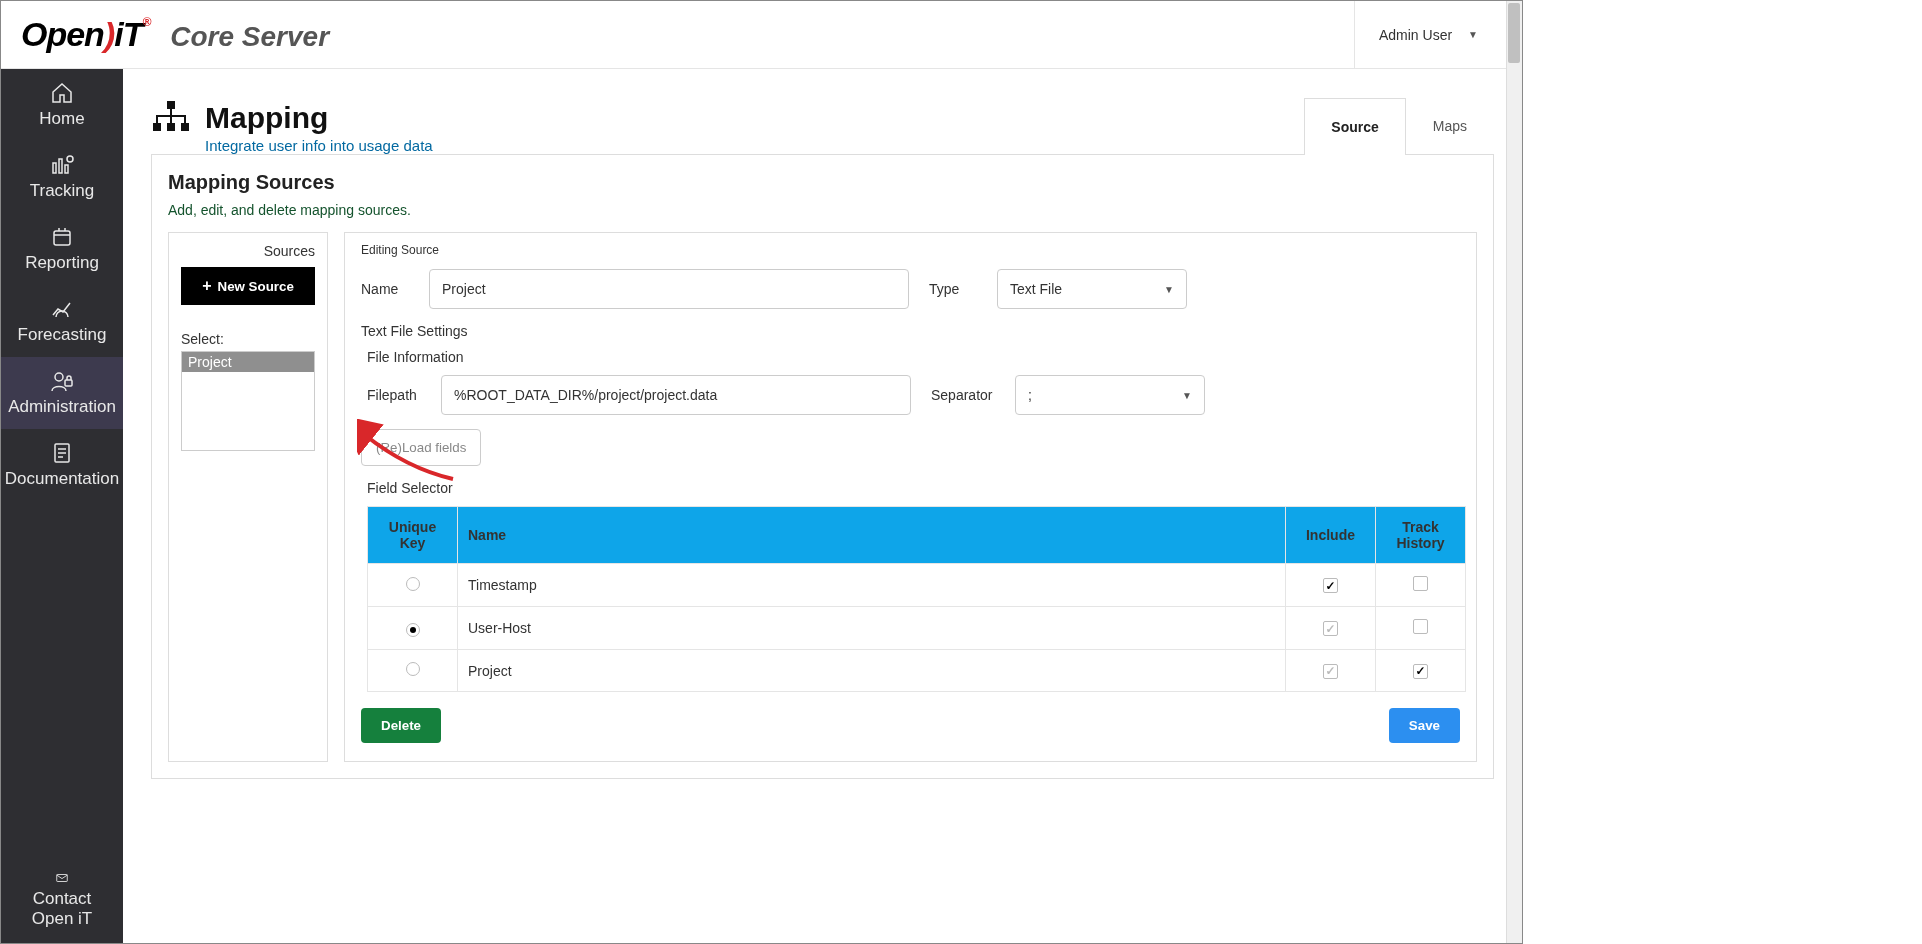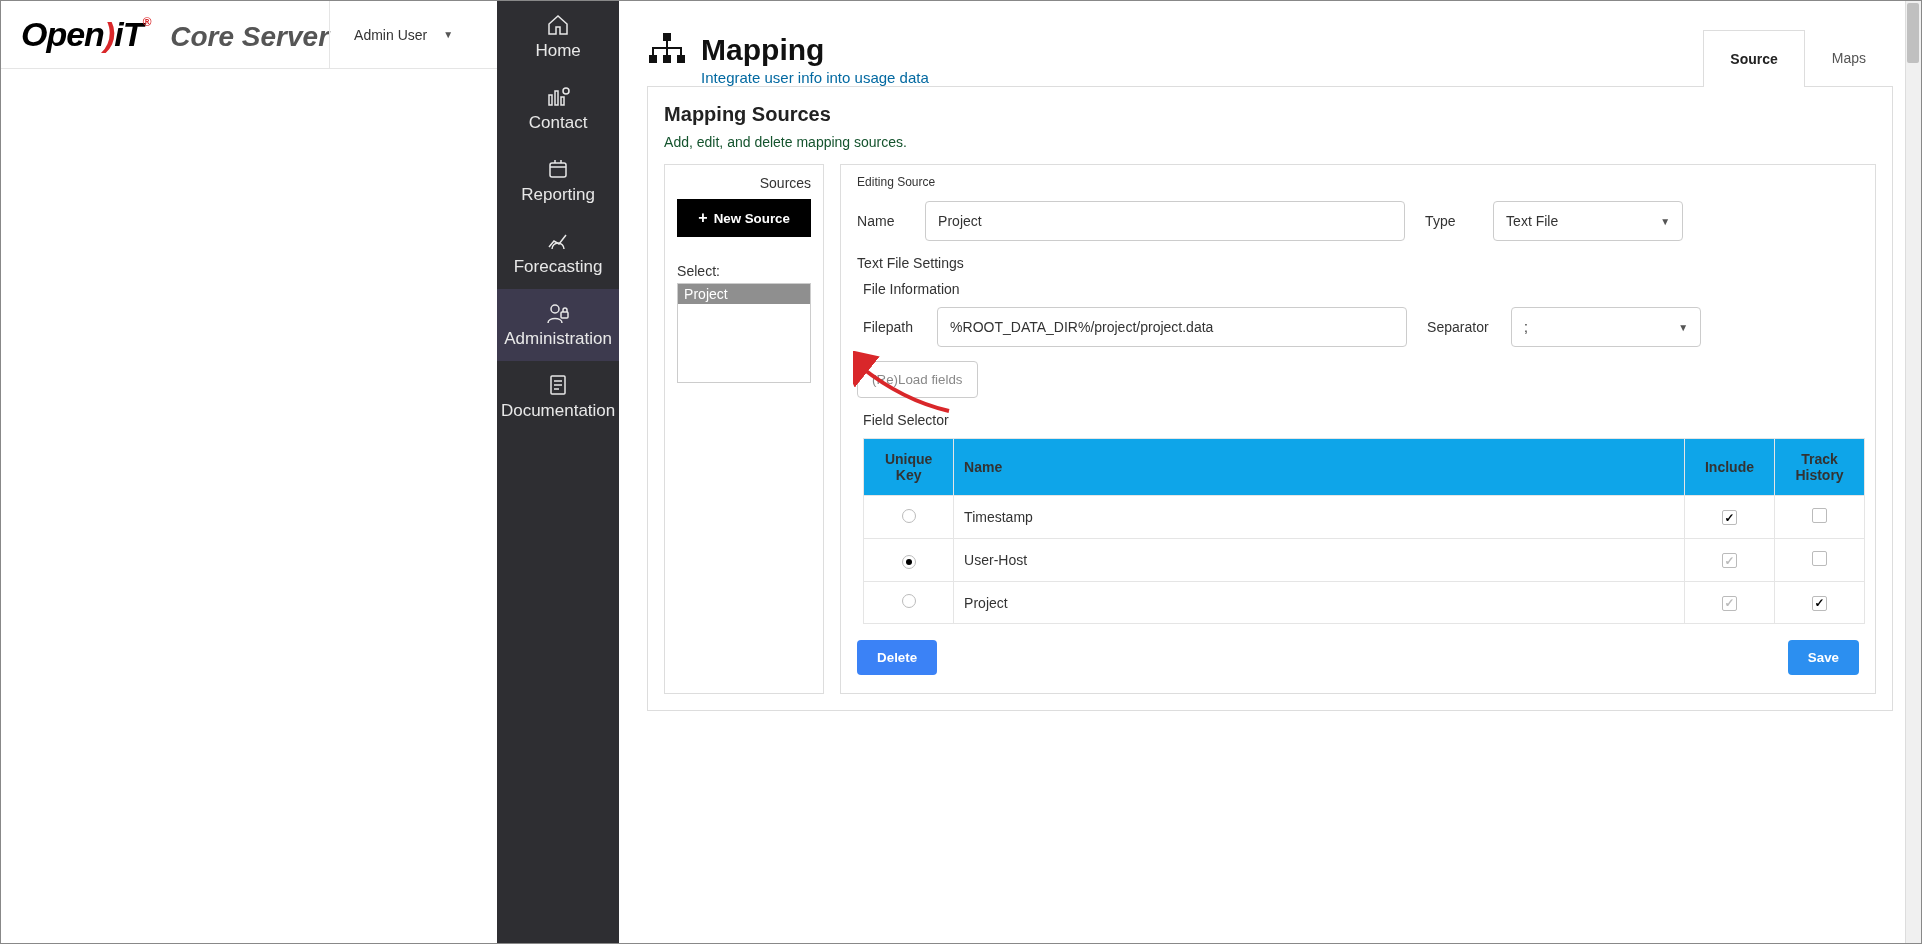--- a/index.html
+++ b/index.html
@@ -1,17 +1,17 @@
 <!DOCTYPE html>
 <html><head>
 <meta charset="utf-8">
 <style>
 * { box-sizing: border-box; margin: 0; padding: 0; }
 body { font-family: "Segoe UI", Arial, sans-serif; background: #fff; color: #333; font-size: 14px; }
-.app { display: flex; flex-direction: row; height: 944px; width: 1922px; border: 1px solid #888; position: relative; }
+.app { display: flex; flex-direction: column; height: 944px; width: 1523px; border: 1px solid #888; position: relative; }
 .topbar { height: 68px; display: flex; align-items: center; border-bottom: 1px solid #e5e5e5; padding: 0 20px; }
 .logo { display: flex; align-items: baseline; gap: 10px; }
 .logo-open { font-family: "Arial Black", Arial, sans-serif; font-size: 34px; font-weight: 900; color: #000; font-style: italic; letter-spacing: -1px; }
 .logo-open .red { color: #d9272a; }
 .logo-open .reg { font-size: 12px; vertical-align: top; color: #d9272a; }
 .core-server { font-size: 28px; color: #555; font-style: italic; margin-left: 10px; font-weight: bold; }
 .spacer { flex: 1; }
 .user-menu { border-left: 1px solid #e5e5e5; height: 68px; display: flex; align-items: center; padding: 0 24px; cursor: pointer; }
 .user-menu .caret { margin-left: 16px; font-size: 10px; color: #555; }
 .body { flex: 1; display: flex; min-height: 0; }
@@ -63,21 +63,21 @@
 .inc-col { width: 90px; }
 .th-col { width: 90px; }
 .radio-ring { width: 14px; height: 14px; border: 1px solid #bbb; border-radius: 50%; display: inline-flex; align-items: center; justify-content: center; background: #fff; }
 .radio-ring.checked::after { content: ""; width: 6px; height: 6px; background: #000; border-radius: 50%; }
 .check-box { width: 15px; height: 15px; border: 1px solid #bbb; border-radius: 2px; display: inline-flex; align-items: center; justify-content: center; background: #fff; }
 .check-box.checked { background: #fff; }
 .check-box.checked::after { content: "✓"; font-size: 12px; font-weight: 900; color: #000; line-height: 1; }
 .check-box.grey.checked::after { color: #bbb; }
 .actions-row { display: flex; margin-top: 16px; }
 .btn { border: none; border-radius: 4px; padding: 10px 20px; font-weight: 600; cursor: pointer; color: #fff; }
-.btn-delete { background: #3b82f6; }
+.btn-delete { background: #15803d; }
 .btn-save { background: #2c8ff0; margin-left: auto; }
 
 .arrow-ann { position: absolute; left: 234px; top: 350px; width: 100px; height: 64px; pointer-events: none; }
 .scroll-track { position: absolute; right: 0; top: 0; bottom: 0; width: 16px; background: #f0f0f0; border-left: 1px solid #ddd; }
 .scroll-thumb { position: absolute; right: 2px; top: 2px; width: 12px; height: 60px; background: #c0c0c0; border-radius: 2px; }
 </style>
 </head>
 <body>
 
 <div class="app">
@@ -103,21 +103,21 @@
           </svg>
         <span class="nav-label">Home</span>
       </div>
       <div class="nav-item">
         <svg viewBox="0 0 24 24">
             <rect x="3" y="10" width="3" height="10"></rect>
             <rect x="9" y="6" width="3" height="14"></rect>
             <rect x="15" y="12" width="3" height="8"></rect>
             <circle cx="20" cy="6" r="3"></circle>
           </svg>
-        <span class="nav-label">Contact</span>
+        <span class="nav-label">Tracking</span>
       </div>
       <div class="nav-item">
         <svg viewBox="0 0 24 24">
             <rect x="4" y="6" width="16" height="14" rx="2"></rect>
             <path d="M4 10 H20 M9 3 V6 M15 3 V6"></path>
           </svg>
         <span class="nav-label">Reporting</span>
       </div>
       <div class="nav-item">
         <svg viewBox="0 0 24 24">
@@ -136,20 +136,28 @@
         <span class="nav-label">Administration</span>
       </div>
       <div class="nav-item">
         <svg viewBox="0 0 24 24">
             <rect x="5" y="3" width="14" height="18" rx="1"></rect>
             <path d="M8 8 H16 M8 12 H16 M8 16 H13"></path>
           </svg>
         <span class="nav-label">Documentation</span>
       </div>
       <div class="nav-spacer"></div>
+      <div class="nav-item contact">
+        <svg viewBox="0 0 24 24">
+            <rect x="3" y="6" width="18" height="12" rx="1"></rect>
+            <path d="M3 7 L12 13 L21 7"></path>
+          </svg>
+        <span class="nav-label">Contact</span>
+        <span class="nav-label" style="margin-top:-4px">Open iT</span>
+      </div>
     </div>
 
     <div class="main" style="position:relative;">
 
       <div class="head-row">
         <div class="page-head">
           <span class="page-icon">
             <svg viewBox="0 0 40 34">
                 <rect x="16" y="0" width="8" height="8"></rect>
                 <rect x="2" y="22" width="8" height="8"></rect>

